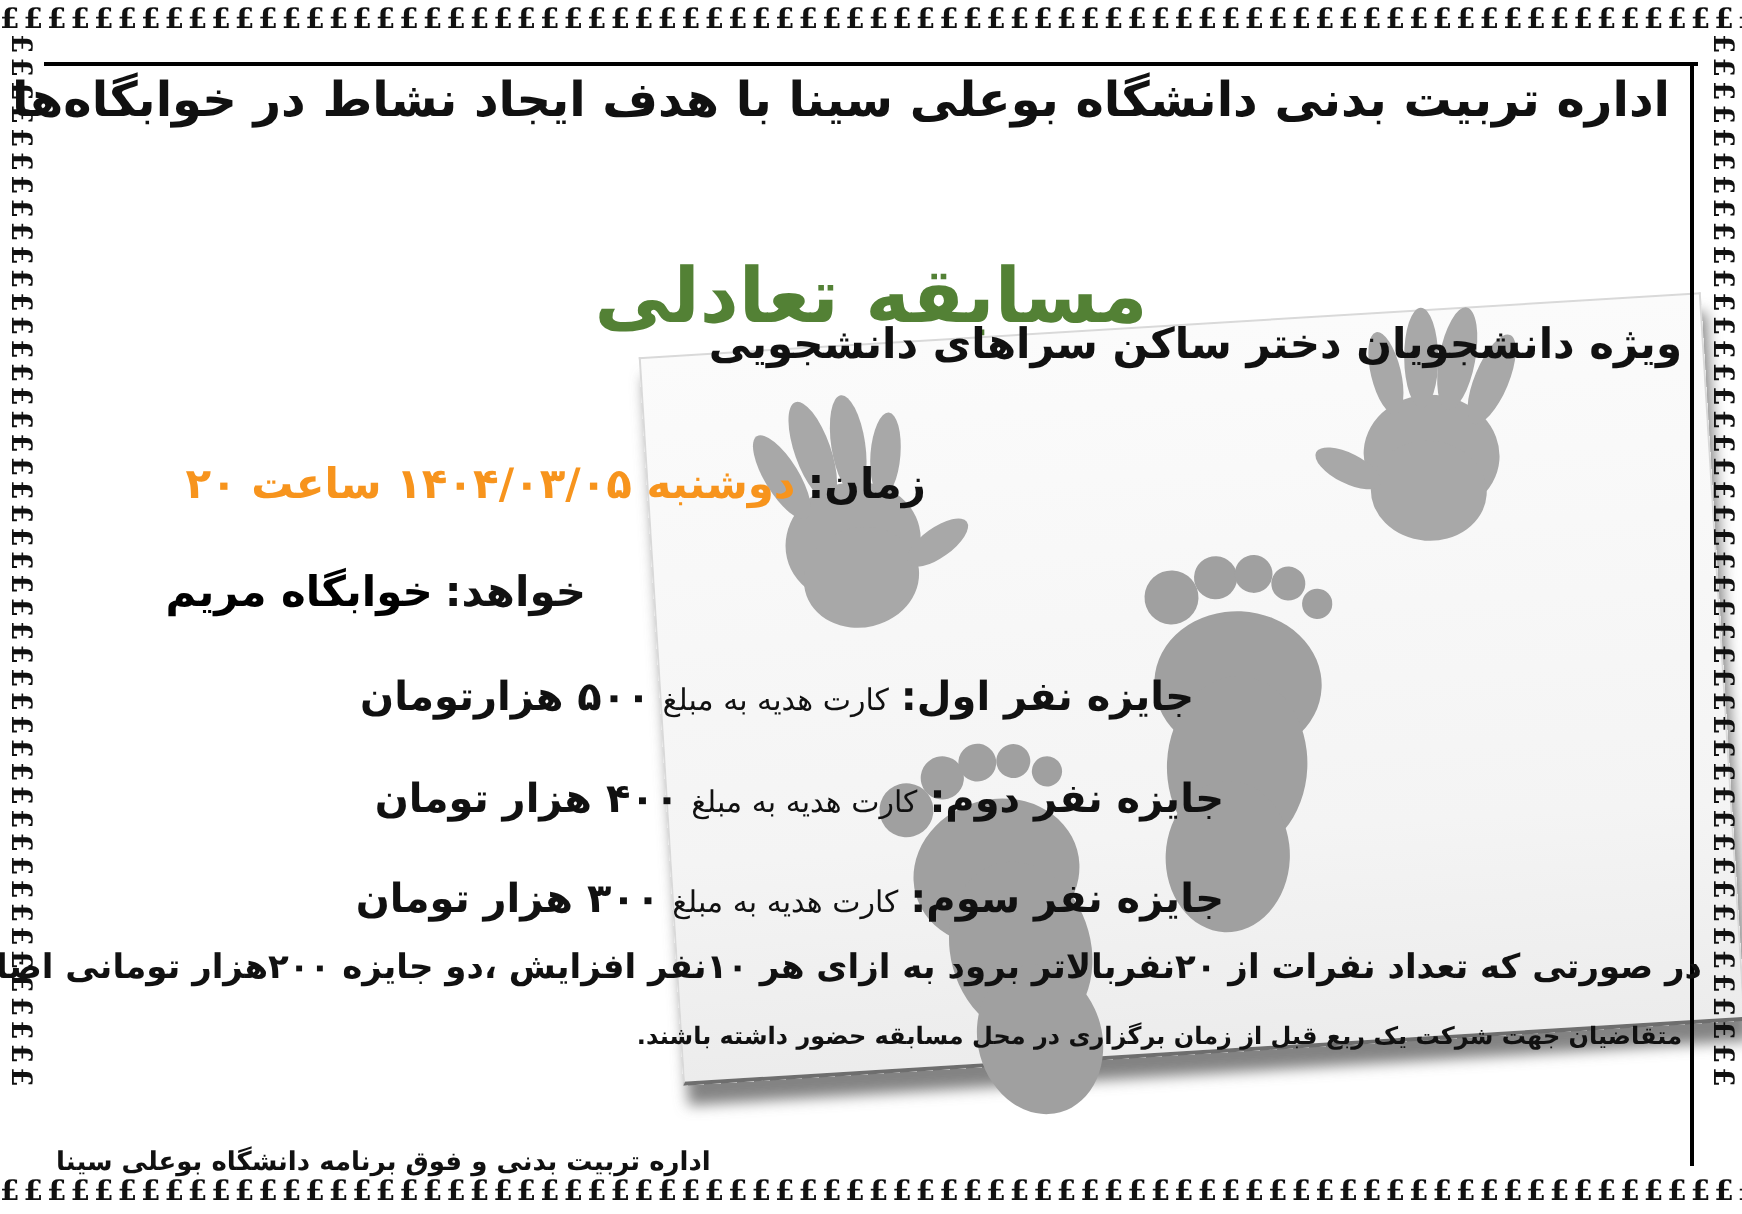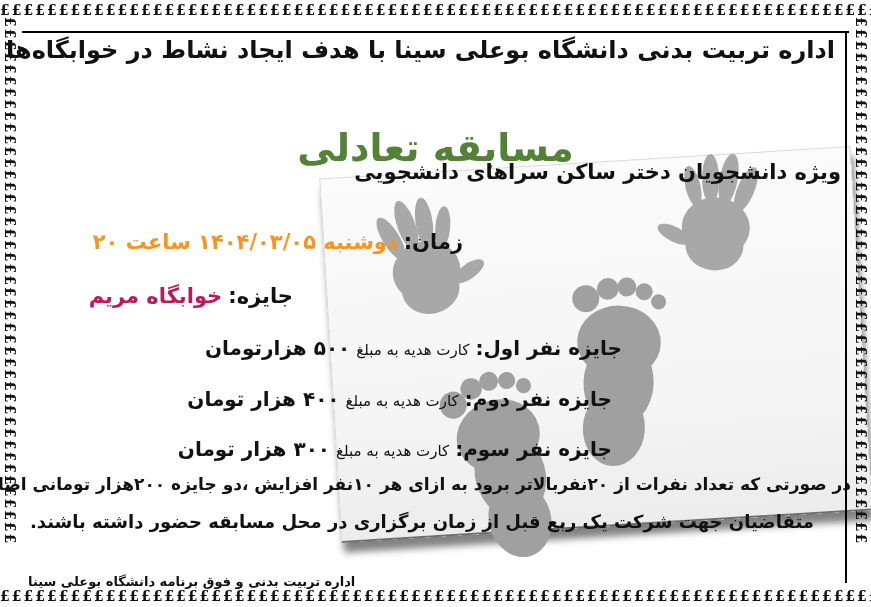--- a/index.html
+++ b/index.html
@@ -29,28 +29,28 @@
     z-index:1;
   }
   .sheet svg{position:absolute;left:0;top:0;overflow:visible;}
   
   .t{position:absolute;direction:rtl;white-space:nowrap;color:#111;font-weight:bold;z-index:7;}
   .t-intro{top:36px;right:36px;font-size:24px;}
   .t-title{top:86px;left:30px;right:30px;text-align:center;font-size:38px;margin-top:40px;}
   .t-audience{top:160px;left:30px;right:30px;text-align:right;font-size:21px;}
   .t-time{top:230px;right:408px;font-size:21px;margin-left:31px;}
   .t-place{top:284px;right:578px;font-size:21px;}
-  .t-prize1{top:336px;right:249px;text-align:center;}
+  .t-prize1{top:336px;right:274px;text-align:center;}
   .t-prize2{top:387px;right:259px;}
   .t-prize3{top:437px;right:259px;}
   .prize-label{font-size:20px;font-weight:bold;margin-left:6px;}
   .prize-middle{font-size:15px;font-weight:normal;margin-left:6px;}
   .prize-amount{font-size:20px;font-weight:bold;}
   .t-note-increase{top:474px;left:20px;right:20px;text-align:center;font-size:17px;}
-  .t-note-presence{top:511px;left:30px;right:30px;text-align:left;font-size:18px;}
+  .t-note-presence{top:511px;left:30px;right:30px;text-align:right;font-size:12px;}
   .t-footer{top:549px;left:28px;font-size:13px;margin-top:25px;}
 </style>
 </head>
 <body>
 
 <div id="page">
 
   <div class="sheet">
     <svg width="530" height="362" viewBox="0 0 530 362">
       <defs>
@@ -95,21 +95,21 @@
 
   <div class="t t-title" style="color:#538135;">مسابقه تعادلی</div>
 
   <div class="t t-audience">ویژه دانشجویان دختر ساکن سراهای دانشجویی</div>
 
   <div class="t t-time">
     <span style="margin-left:6px;">زمان:</span><span style="color:#F7941D;">دوشنبه ۱۴۰۴/۰۳/۰۵ ساعت ۲۰</span>
   </div>
 
   <div class="t t-place">
-    <span style="margin-left:6px;">جایزه:</span><span style="color:#be185d;">خوابگاه مریم</span>
+    <span style="margin-left:6px;">خواهد:</span><span style="color:#000000;">خوابگاه مریم</span>
   </div>
 
   <div class="t t-prize1">
     <span class="prize-label">جایزه نفر اول:</span><span class="prize-middle">کارت هدیه به مبلغ</span><span class="prize-amount">۵۰۰ هزارتومان</span>
   </div>
 
   <div class="t t-prize2">
     <span class="prize-label">جایزه نفر دوم:</span><span class="prize-middle">کارت هدیه به مبلغ</span><span class="prize-amount">۴۰۰ هزار تومان</span>
   </div>
 

